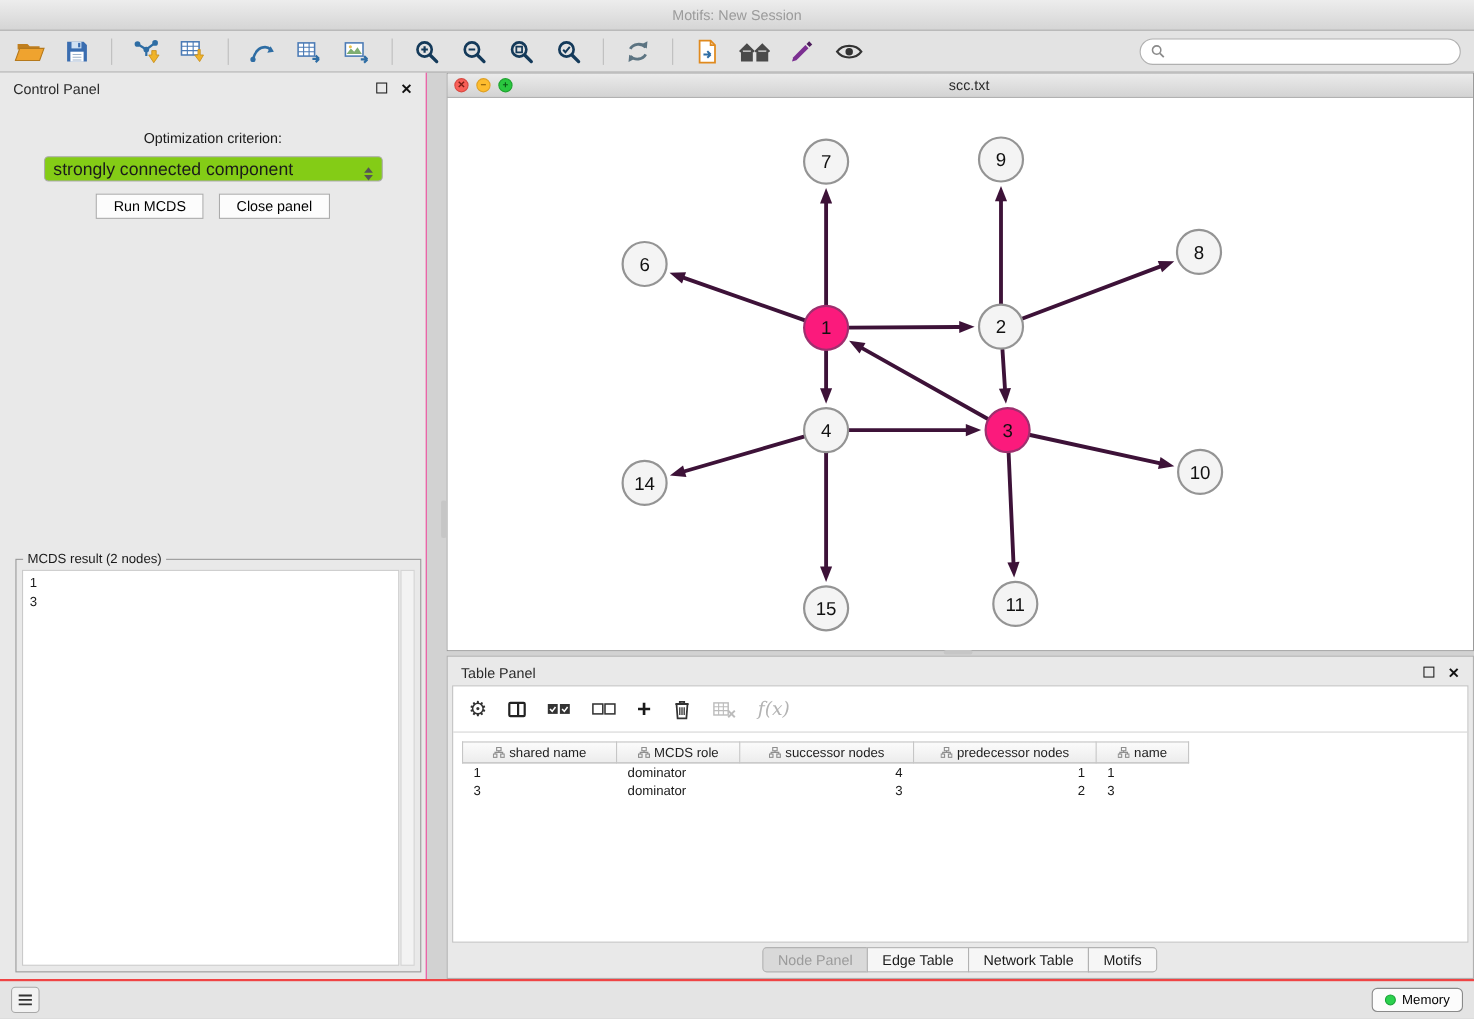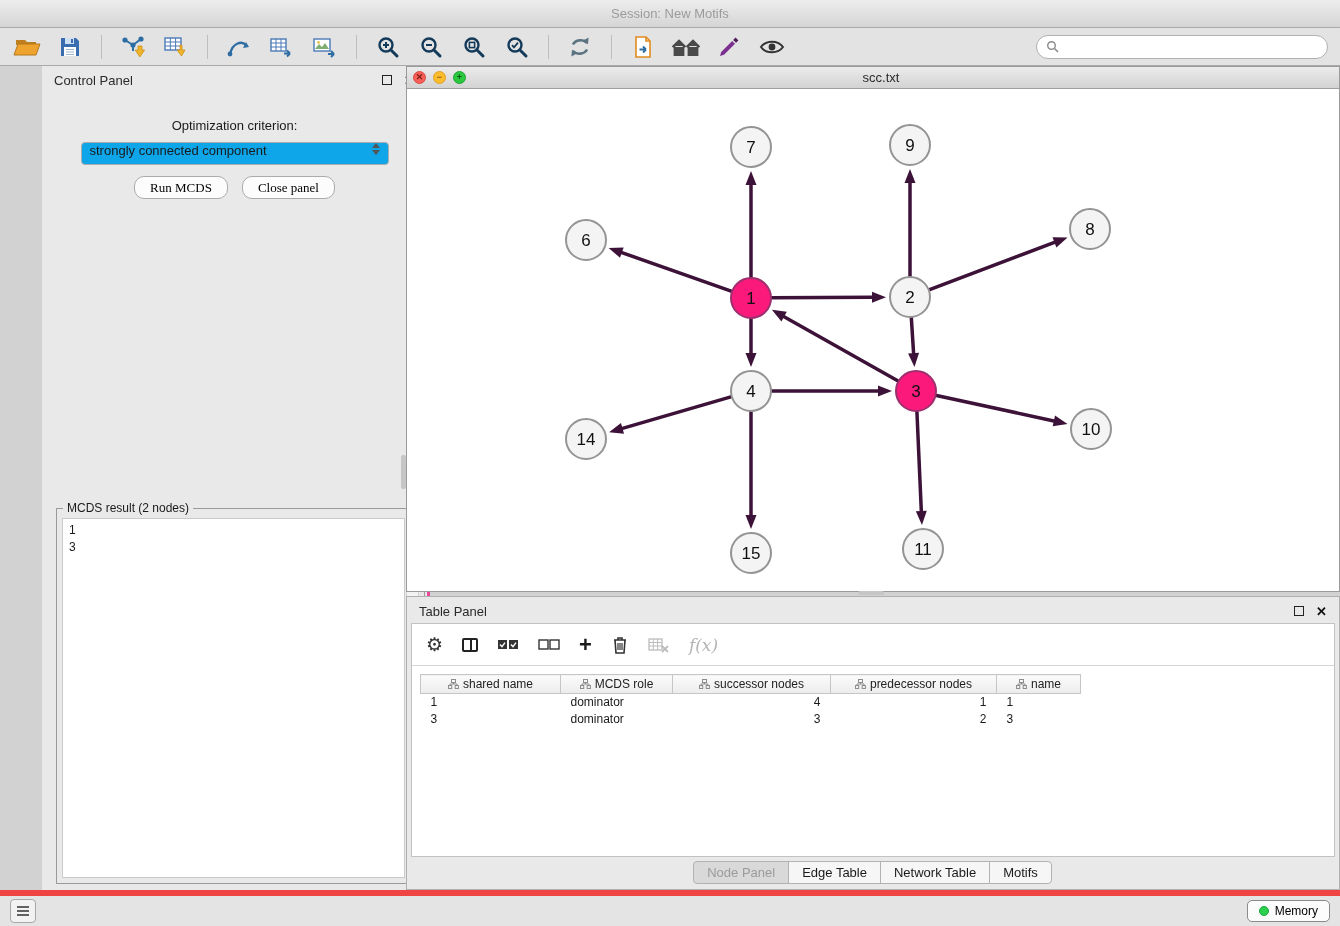--- a/index.html
+++ b/index.html
@@ -18,40 +18,40 @@
   .tbtn { width:38px; height:30px; display:flex; align-items:center; justify-content:center;
     background:transparent; border:none; border-radius:4px; }
   .tsep { width:1px; height:24px; background:#bdbdbd; margin:0 7px; }
   .searchbox { margin-left:auto; margin-right:4px; width:292px; height:24px;
     border:1px solid #b0b0b0; border-radius:12px; background:#fff;
     display:flex; align-items:center; padding:0 9px; gap:6px; }
   .searchbox input { border:none; outline:none; flex:1; font-size:13px; background:transparent; font-family:"Liberation Sans",sans-serif; }
 
   
   .control-panel { position:absolute; left:0; top:66px; width:388px; height:824px;
-    background:#e9e9e9; border-right:3px solid #ec4899;margin-left:42px; }
+    background:#e9e9e9; border-right:1px solid #ec4899; }
   .panel-header { height:28px; display:flex; align-items:center; padding:0 12px; font-size:13px; color:#2a2a2a; }
   .panel-header .spacer { flex:1; }
   .float-btn { width:10px; height:10px; border:1.5px solid #222; display:inline-block; margin-left:12px; }
   .close-btn { font-size:13px; font-weight:bold; color:#111; margin-left:12px; }
   .cp-tabs, .tp-tabs { display:flex; justify-content:center; }
   .tab { border:1px solid #b2b2b2; background:#f6f6f6; padding:3px 13px; font-size:13px; margin-left:-1px; color:#1a1a1a; white-space:nowrap; }
   .tab:first-child { border-radius:4px 0 0 4px; }
   .tab:last-child  { border-radius:0 4px 4px 0; }
   .tab.active { background:#d9d9d9; color:#9b9b9b; }
   .opt-label { text-align:center; margin-top:24px; font-size:13px; }
-  .dropdown { margin:9px auto 0; width:308px; height:23px; background:#0ea5e9; border:1px solid #ababab;
-    border-radius:4px; display:flex; align-items:flex-start; padding:0 8px; font-size:13px; }
+  .dropdown { margin:9px auto 0; width:308px; height:23px; background:#84cc16; border:1px solid #ababab;
+    border-radius:4px; display:flex; align-items:flex-end; padding:0 8px; font-size:16px; }
   .dd-arrows { margin-left:auto; display:flex; flex-direction:column; gap:2px; align-items:center; }
   .dd-arrows i { display:block; width:0; height:0; border-left:4px solid transparent; border-right:4px solid transparent; }
   .dd-arrows .up   { border-bottom:5px solid #555; }
   .dd-arrows .down { border-top:5px solid #555; }
   .btnrow { display:flex; justify-content:center; gap:14px; margin-top:11px; }
-  .pushbtn { height:23px; padding:0 15px; border:1px solid #ababab; border-radius:10px;
-    background:#fcfcfc; font-size:13px; font-family:Liberation Serif, serif; }
+  .pushbtn { height:23px; padding:0 15px; border:1px solid #ababab; border-radius:0;
+    background:#fcfcfc; font-size:13px; font-family:Liberation Sans, sans-serif; }
   .result-box { position:absolute; left:14px; top:442px; width:369px; height:376px; border:1px solid #9a9a9a; }
   .result-legend { position:absolute; top:-8px; left:6px; background:#e9e9e9; padding:0 4px; font-size:12px; }
   .result-inner { position:absolute; left:5px; top:9px; right:19px; bottom:5px; background:#fff;
     border:1px solid #cacaca; padding:3px 6px; font-size:12px; line-height:17px; white-space:pre; }
   .result-scroll { position:absolute; right:5px; top:9px; width:13px; bottom:5px; background:#f3f3f3; border:1px solid #d2d2d2; }
 
   
   .net-window { position:absolute; left:406px; top:66px; width:934px; height:526px;
     border:1px solid #9a9a9a; background:#fff; }
   .net-titlebar { height:22px; background:linear-gradient(#ebebeb,#d3d3d3); border-bottom:1px solid #a0a0a0;
@@ -80,32 +80,32 @@
   .plus-glyph { font-size:22px; font-weight:bold; color:#1a1a1a; line-height:1; }
   .fx-glyph { font-family:"DejaVu Serif", serif; font-style:italic; font-size:17px; color:#b3b3b3; }
   .dtable { border-collapse:collapse; margin:8px 0 0 8px; font-size:12px; table-layout:fixed; }
   .dtable th { border:1px solid #c6c6c6; background:linear-gradient(#fbfbfb,#ececec);
     font-weight:normal; height:19px; padding:0 4px; font-size:12px; color:#222; white-space:nowrap; }
   .dtable td { height:17px; padding:0 10px; white-space:nowrap; }
   .tp-tabs { position:absolute; left:0; right:0; bottom:5px; }
 
   
   .statusbar { position:absolute; left:0; top:890px; width:1340px; height:36px; background:#e4e4e4;
-    border-top:6px solid #ef4444; display:flex; align-items:center; padding:0 10px; }
+    border-top:2px solid #ef4444; display:flex; align-items:center; padding:0 10px; }
   .status-left-btn { width:26px; height:24px; border:1px solid #a8a8a8; border-radius:4px; background:#f2f2f2;
     display:flex; align-items:center; justify-content:center; }
   .memory-btn { margin-left:auto; height:22px; border:1px solid #8a8a8a; border-radius:5px; background:#fcfcfc;
     display:flex; align-items:center; gap:6px; padding:0 11px; font-size:12px; font-family:"Liberation Sans",sans-serif; }
   .memory-dot { width:10px; height:10px; border-radius:50%; background:#2bd14e; border:1px solid #1da33a; }
 </style>
 </head>
 <body>
 
 <div class="titlebar">
-  <span>Session: New Motifs</span>
+  <span>Motifs: New Session</span>
 </div>
 
 <div class="toolbar">
   <button class="tbtn">
     <svg width="28" height="24" viewBox="0 0 28 24">
       <path d="M3 5 h9 l2 2 h9 v3 H3 z" fill="#c07f1f"></path>
       <path d="M1 20 L5 9 h22 l-4 11 z" fill="#efa32f" stroke="#b5791c" stroke-width="1"></path>
     </svg>
   </button>
   <button class="tbtn">

